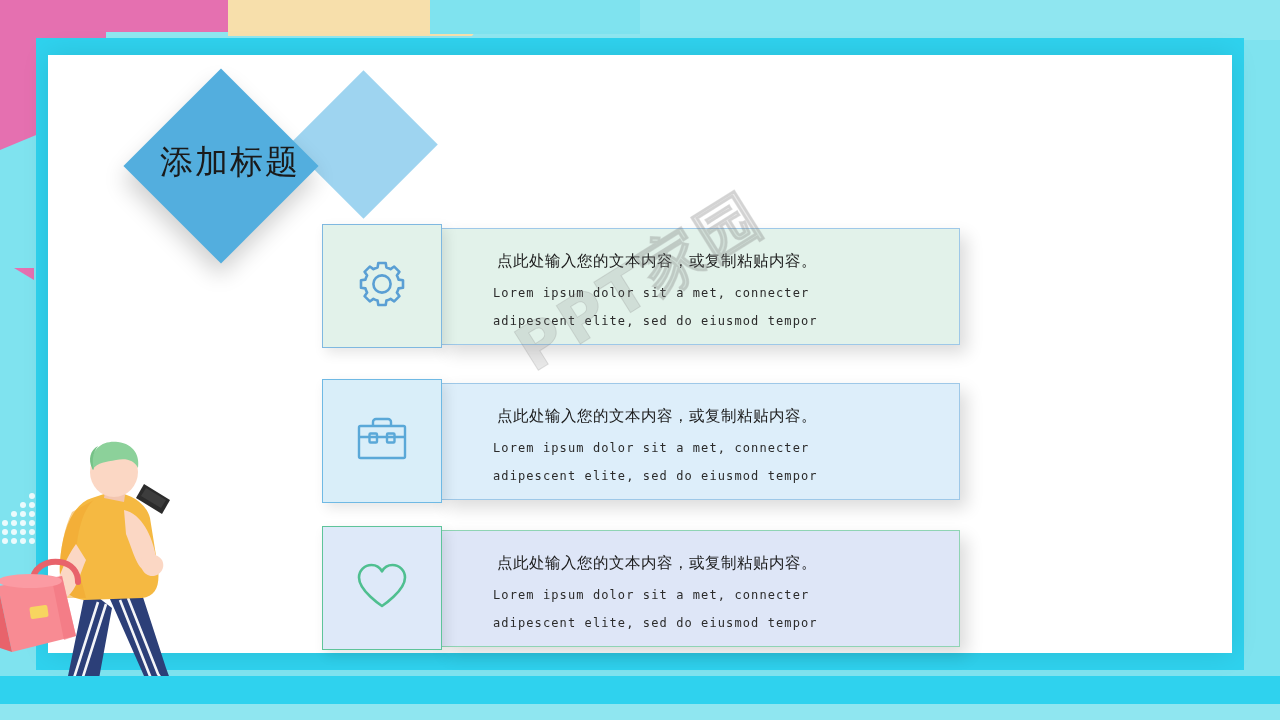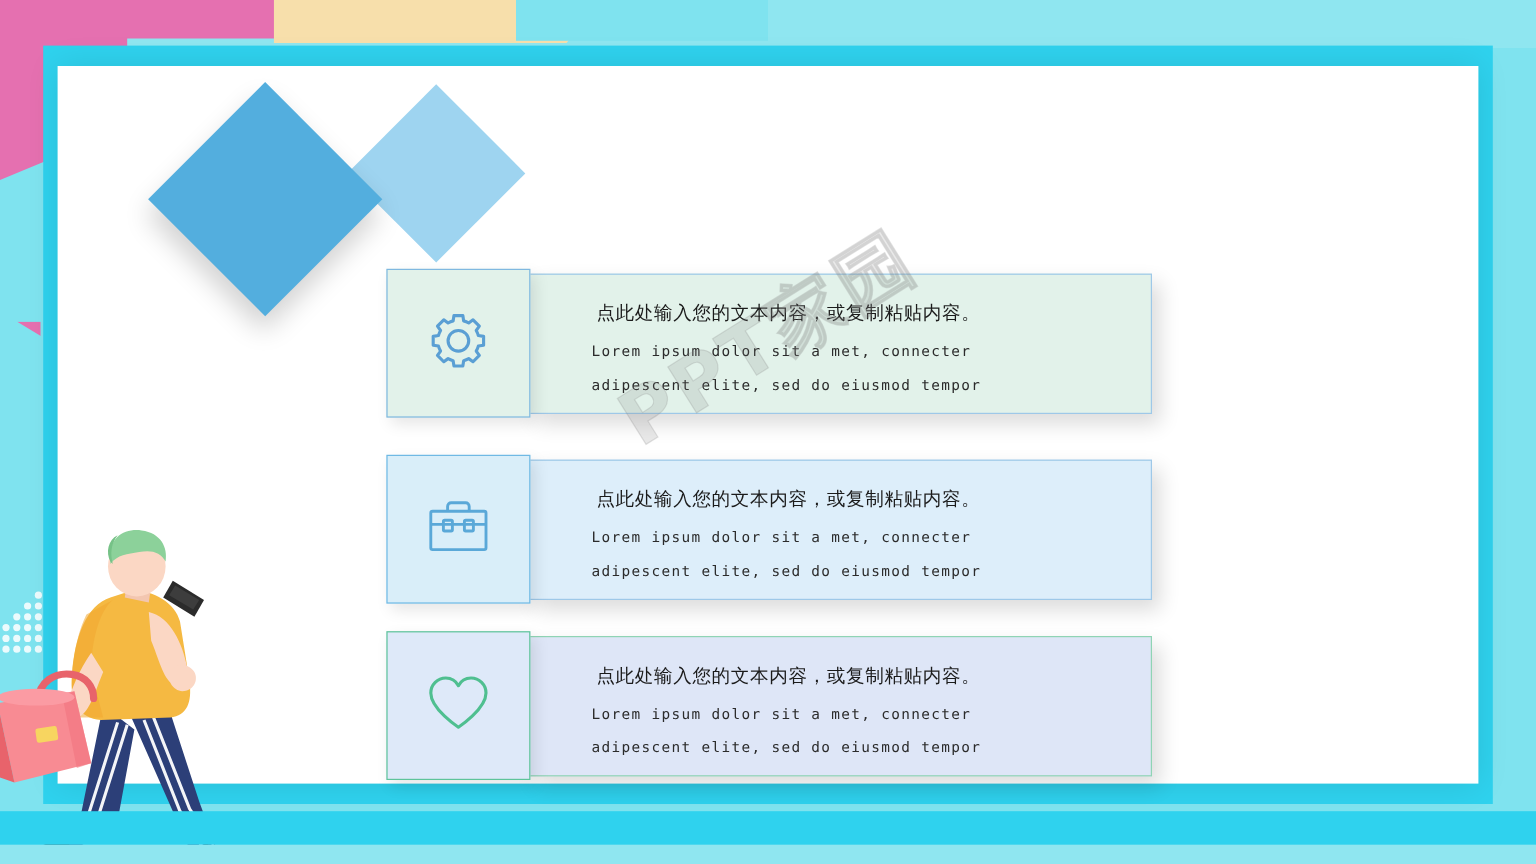--- a/index.html
+++ b/index.html
@@ -218,20 +218,21 @@
         <path d="M0 23 L6 19 L12 23 L18 19 L24 23 L30 19 L36 23 L42 19 L48 23 L54 19 L60 23 L66 19 L72 23 L78 19 L84 23 L88 21"></path>
       </g>
     </svg>
   </div>
 
   <div class="frame-outer"></div>
   <div class="frame-inner"></div>
 
   <div class="diamond-lt"></div>
   <div class="diamond-main"></div>
+  <div class="title-text">添加标题</div>
 
   <div class="row row-1">
     <div class="text-panel" style="background: rgb(226, 242, 234); border: 1px solid rgb(158, 200, 232);">
       <div class="text-inner">
         <div class="line-cn">点此处输入您的文本内容，或复制粘贴内容。</div>
         <div class="line-en">Lorem ipsum dolor sit a met, connecter</div>
         <div class="line-en">adipescent elite, sed do eiusmod tempor</div>
       </div>
     </div>
     <div class="icon-box" style="background: rgb(226, 242, 234); border: 1px solid rgb(127, 184, 224); box-shadow: rgba(0, 0, 0, 0.1) 4px 5px 12px;">

